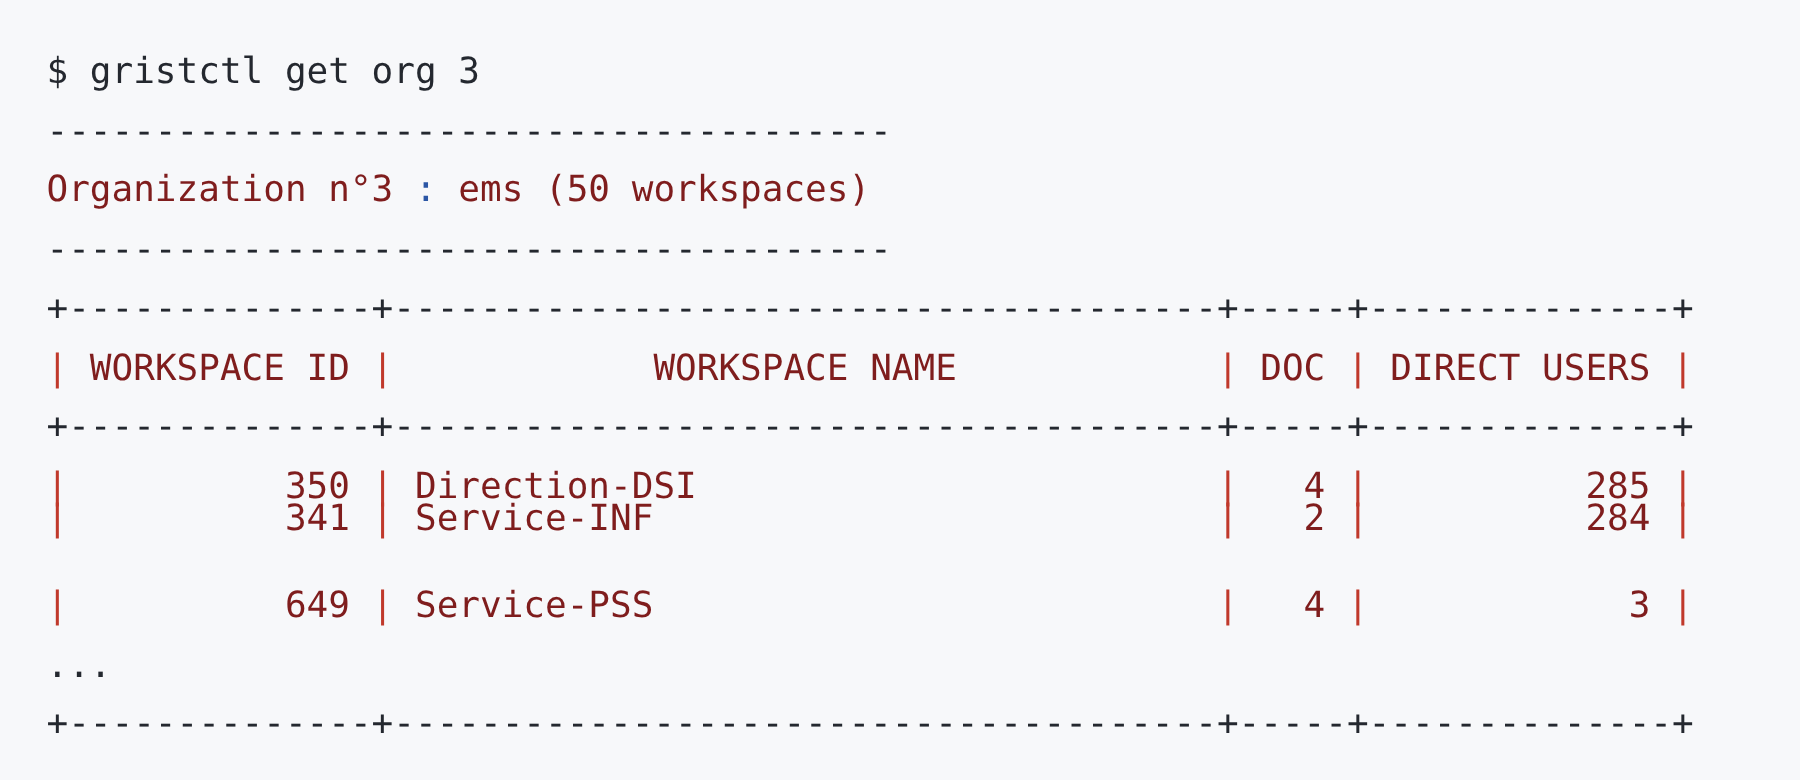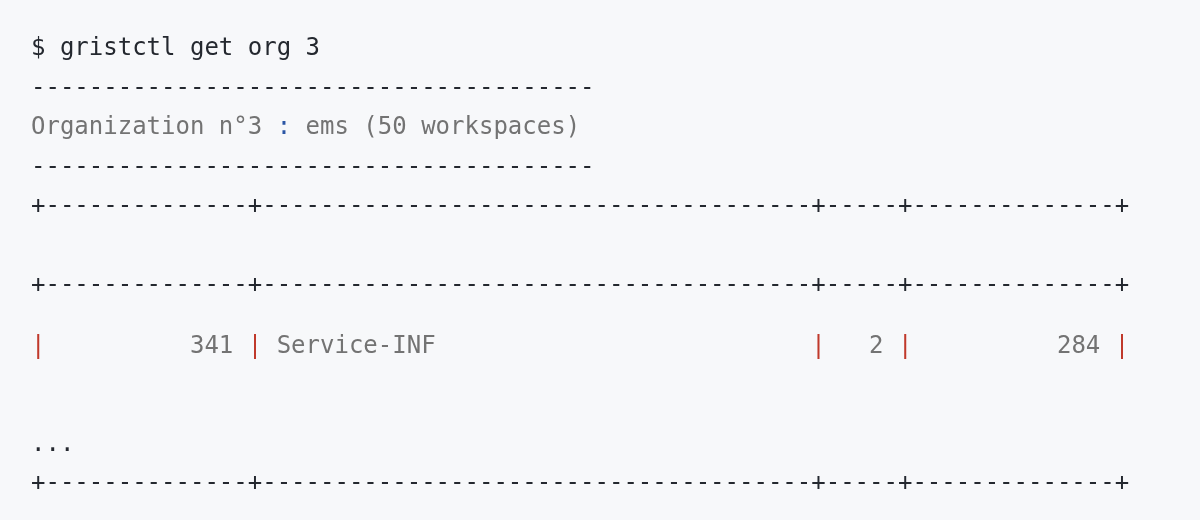--- a/index.html
+++ b/index.html
@@ -41,43 +41,46 @@
   .l6  { top: 265px; }
   .l7  { top: 305px; }
   .l8  { top: 326px; }
   .l9  { top: 384px; }
   .l10 { top: 424px; }
   .l11 { top: 463px; }
 
   .pipe   { color: #c0392b; }
   .accent { color: #2b56a5; }
   .rule   { color: #24282f; }
-  .plain  { color: #737373; }
+  .plain  { color: #7f1d1d; }
   .prompt { color: #24282f; }
   .dots   { color: #24282f; }
 </style>
 </head>
 <body>
 
 <div id="terminal">
 
   <div class="term-line l0"><span class="prompt">$ gristctl get org 3</span></div>
 
   <div class="term-line l1"><span class="rule">---------------------------------------</span></div>
 
   <div class="term-line l2"><span class="plain">Organization n°3 </span><span class="accent">:</span><span class="plain"> ems (50 workspaces)</span></div>
 
   <div class="term-line l3"><span class="rule">---------------------------------------</span></div>
 
   <div class="term-line l4"><span class="rule">+--------------+--------------------------------------+-----+--------------+</span></div>
 
+  <div class="term-line l5"><span class="pipe">|</span><span class="plain"> WORKSPACE ID </span><span class="pipe">|</span><span class="plain">            WORKSPACE NAME            </span><span class="pipe">|</span><span class="plain"> DOC </span><span class="pipe">|</span><span class="plain"> DIRECT USERS </span><span class="pipe">|</span></div>
 
   <div class="term-line l6"><span class="rule">+--------------+--------------------------------------+-----+--------------+</span></div>
 
+  <div class="term-line l7"><span class="pipe">|</span><span class="plain">          350 </span><span class="pipe">|</span><span class="plain"> Direction-DSI                        </span><span class="pipe">|</span><span class="plain">   4 </span><span class="pipe">|</span><span class="plain">          285 </span><span class="pipe">|</span></div>
 
   <div class="term-line l8"><span class="pipe">|</span><span class="plain">          341 </span><span class="pipe">|</span><span class="plain"> Service-INF                          </span><span class="pipe">|</span><span class="plain">   2 </span><span class="pipe">|</span><span class="plain">          284 </span><span class="pipe">|</span></div>
 
+  <div class="term-line l9"><span class="pipe">|</span><span class="plain">          649 </span><span class="pipe">|</span><span class="plain"> Service-PSS                          </span><span class="pipe">|</span><span class="plain">   4 </span><span class="pipe">|</span><span class="plain">            3 </span><span class="pipe">|</span></div>
 
   <div class="term-line l10"><span class="dots">...</span></div>
 
   <div class="term-line l11"><span class="rule">+--------------+--------------------------------------+-----+--------------+</span></div>
 
 </div>
 
 </body></html>

